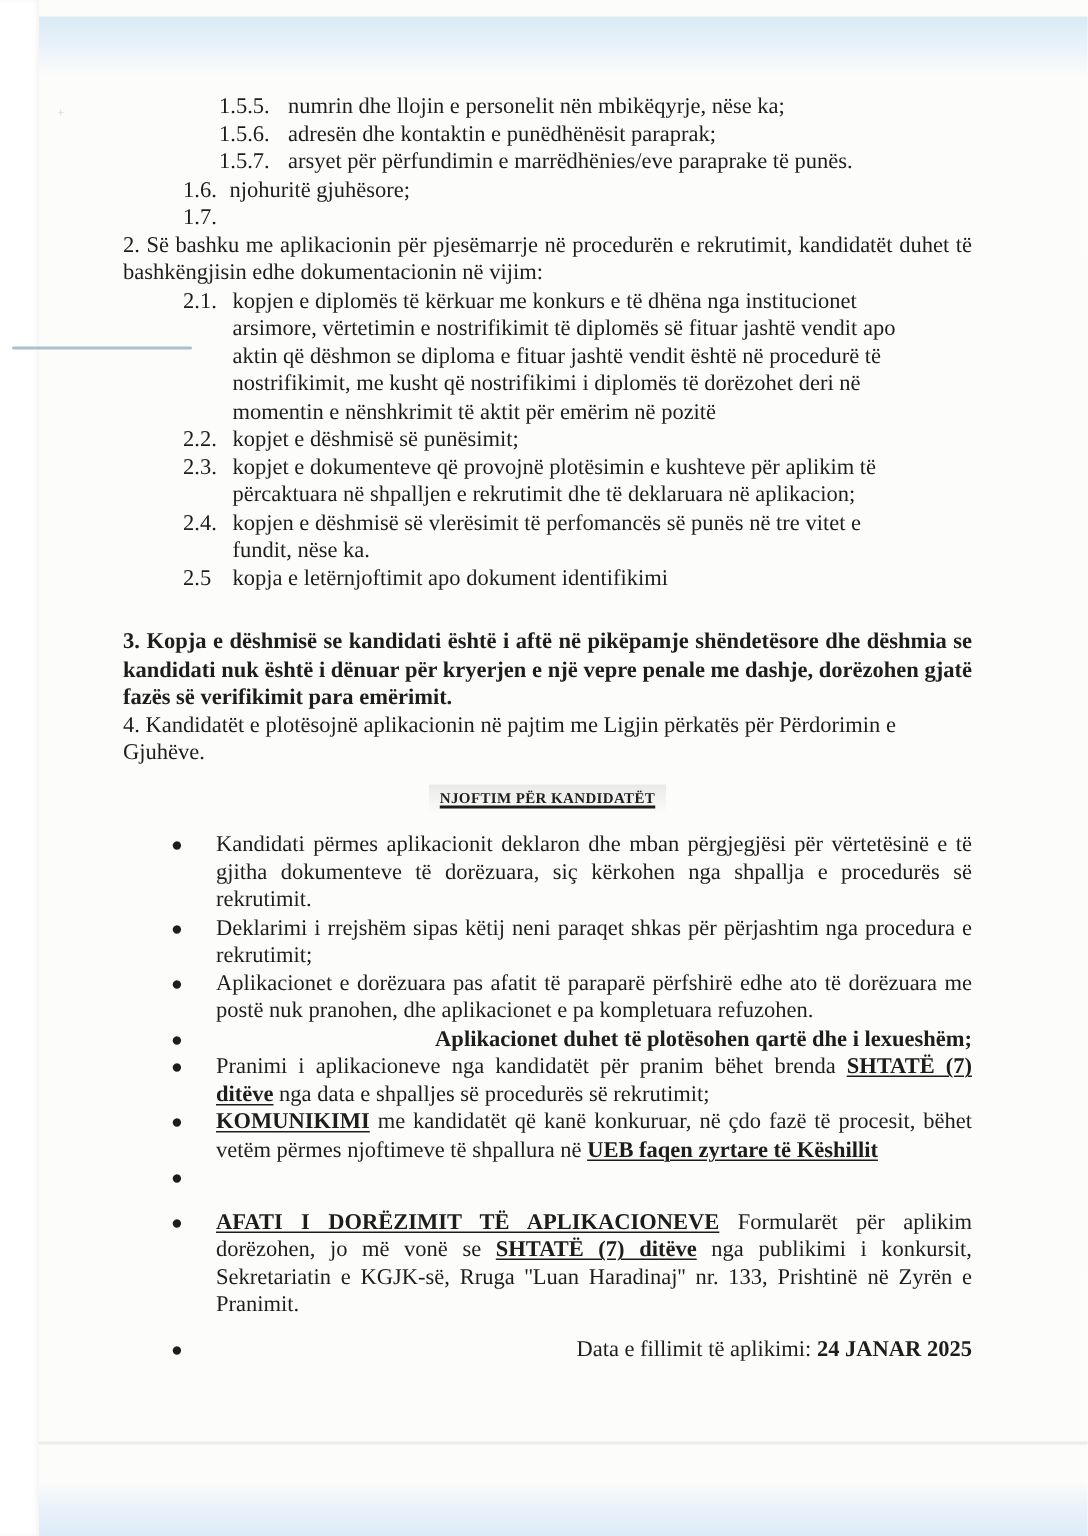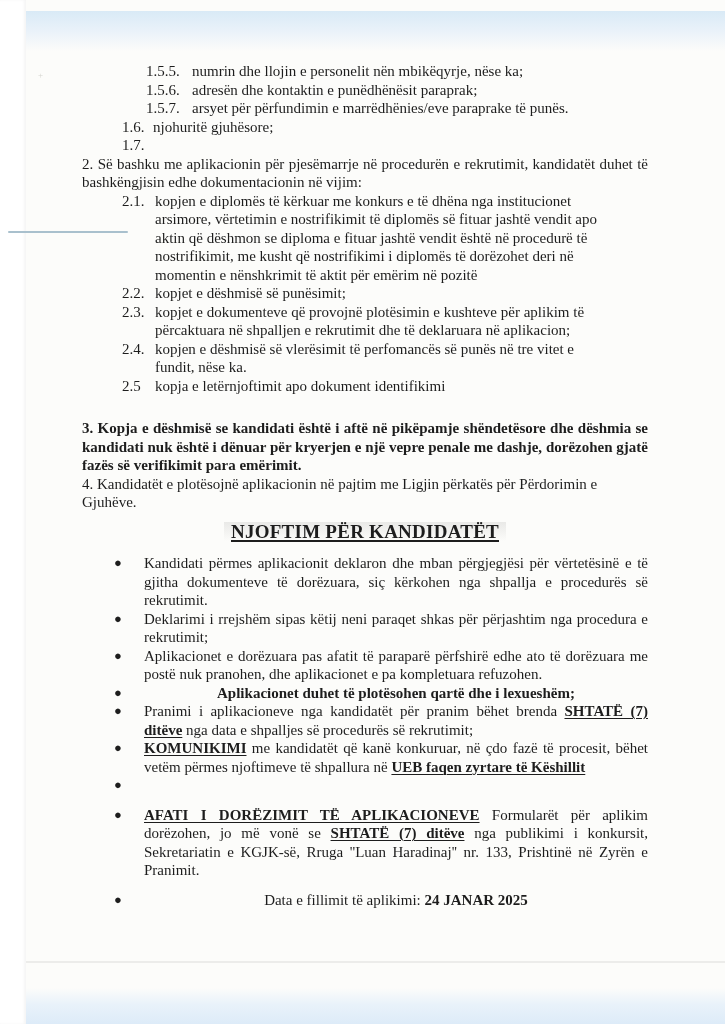--- a/index.html
+++ b/index.html
@@ -34,29 +34,29 @@
   .para{margin:0;}
   .just{text-align:justify;}
   .bold{font-weight:bold;}
 
   .gap-sm{margin-top:11px;}
   .gap-md{margin-top:24px;}
   .gap-lg{margin-top:16px;}
 
   .notice-title{text-align:center;margin:10px 0 12px 0;}
   .notice-title span{
-    display:inline-block;font-weight:bold;font-size:19px;letter-spacing:.25px;
+    display:inline-block;font-weight:bold;font-size:10px;letter-spacing:.25px;
     text-decoration:underline;text-decoration-thickness:1.5px;text-underline-offset:2px;
     background:linear-gradient(#e9e9e7,rgba(252,252,250,0));padding:1px 7px 0 7px;
   }
 
   .blt-row{display:flex;align-items:flex-start;}
   .blt-glyph{flex:none;margin-left:32px;width:30px;font-size:13px;}
   .blt-text{flex:1 1 auto;text-align:justify;}
-  .blt-text.left{text-align:center;}
+  .blt-text.left{text-align:right;}
 
   .rs-b{font-weight:bold;}
   .rs-bu{font-weight:bold;text-decoration:underline;text-decoration-thickness:1.4px;text-underline-offset:2px;}
   .rs-link{color:var(--link,#2767b5);text-decoration:underline;cursor:pointer;}
 </style>
 </head>
 <body>
 
 <div class="paper">
   <div class="scan-top-band"></div>

